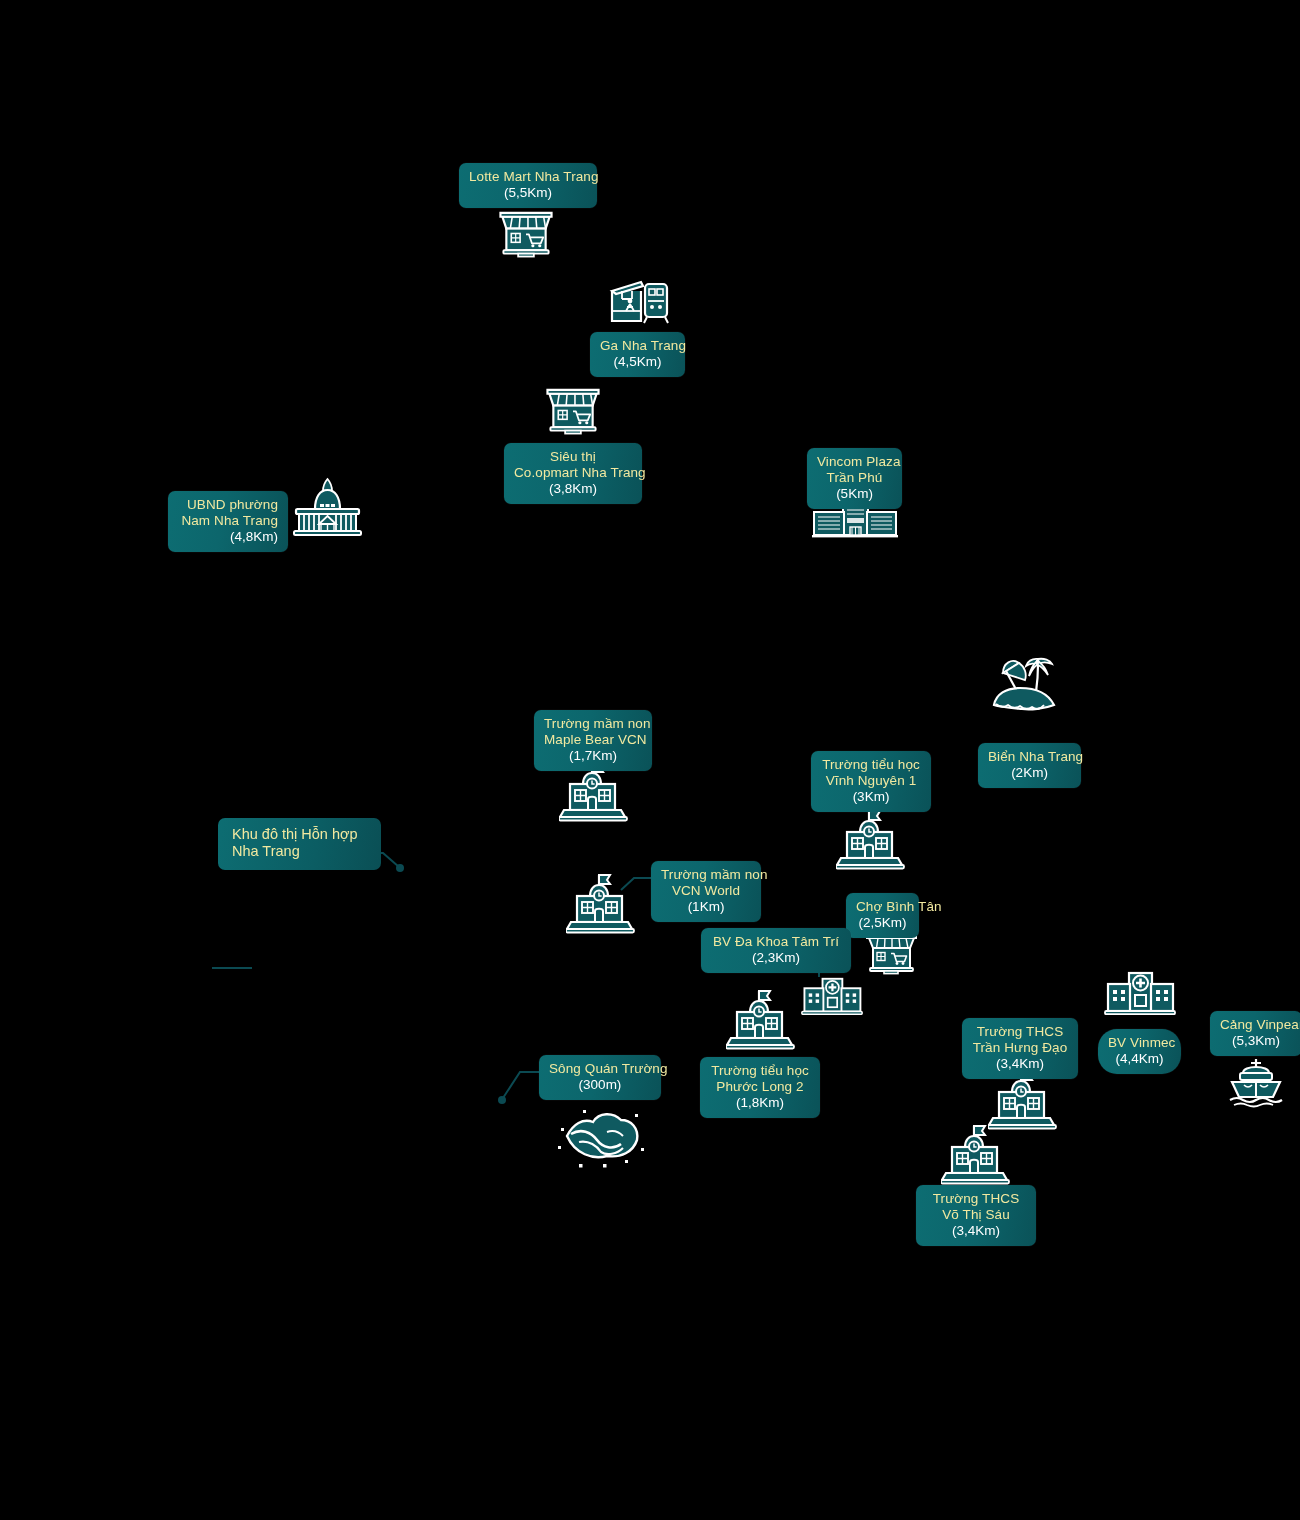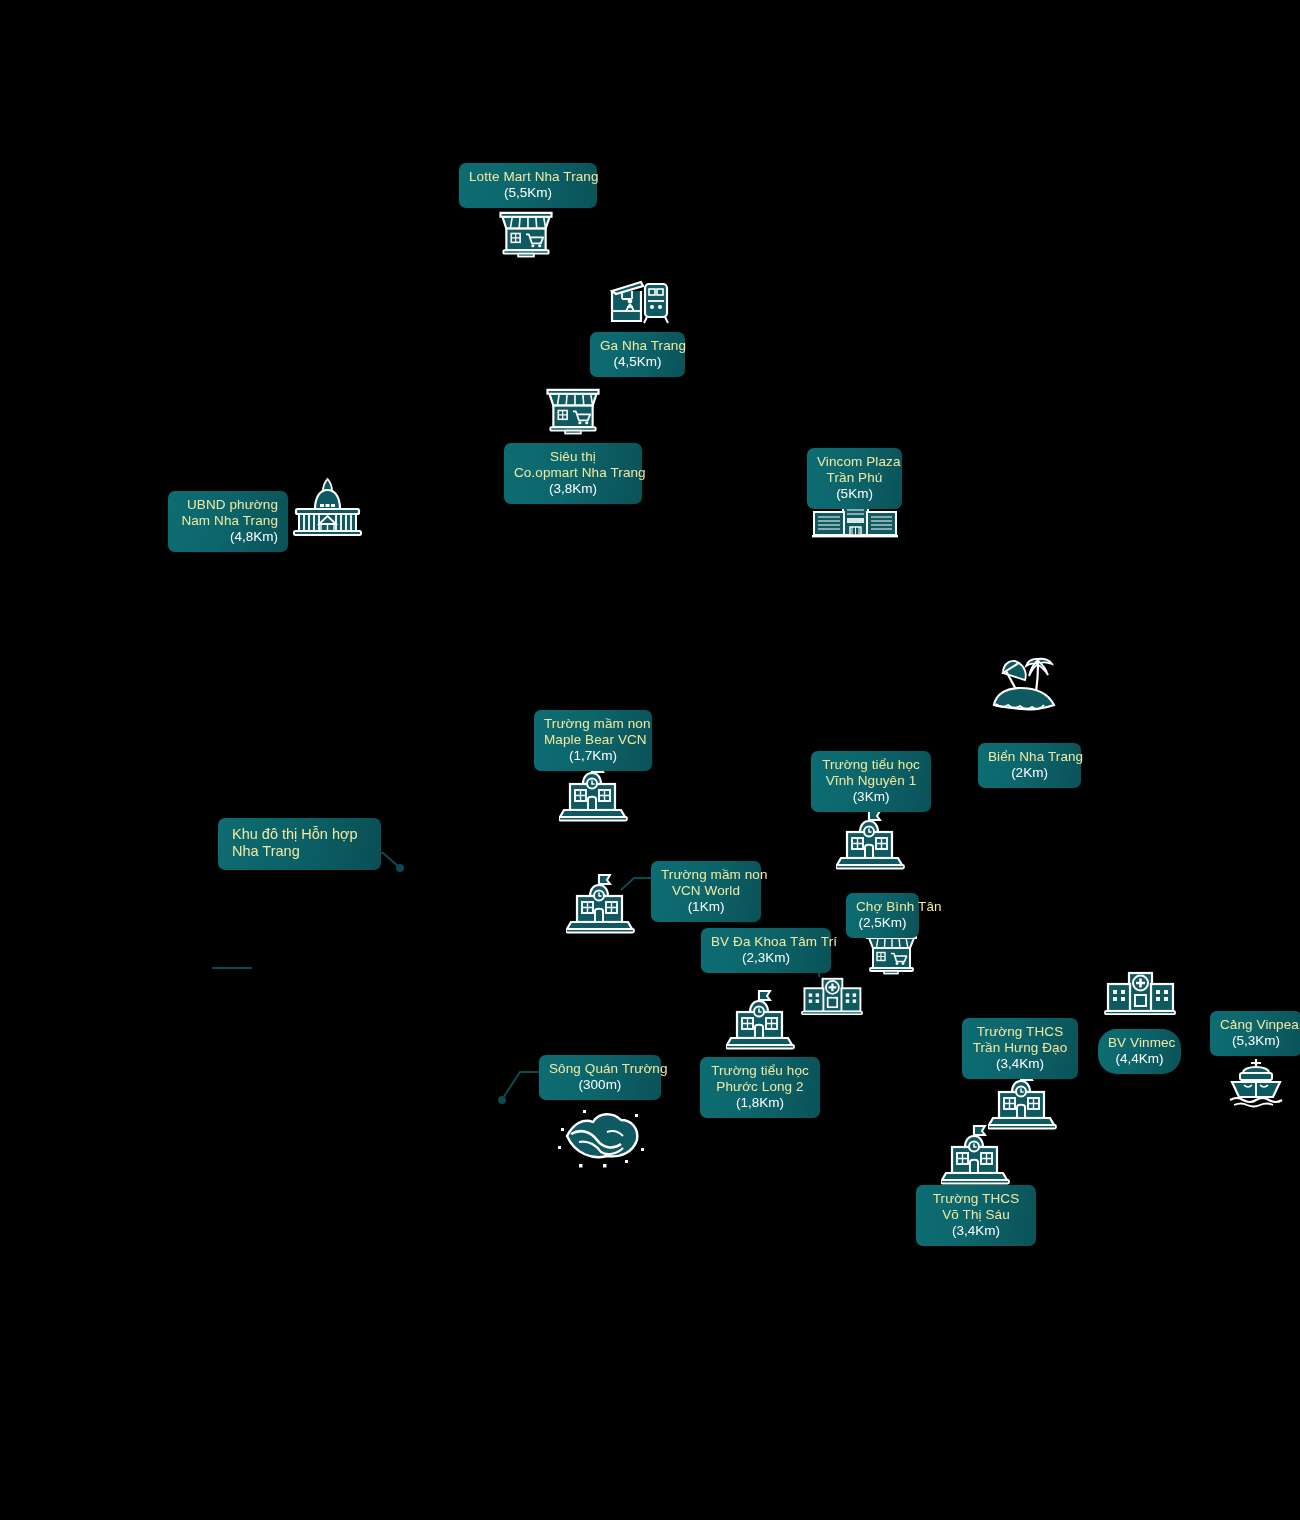--- a/index.html
+++ b/index.html
@@ -302,21 +302,21 @@
             <rect x="17" y="26" width="4" height="4"></rect>
         <rect x="52" y="19" width="4" height="4"></rect>
             <rect x="60" y="19" width="4" height="4"></rect>
         <rect x="52" y="26" width="4" height="4"></rect>
             <rect x="60" y="26" width="4" height="4"></rect>
       </g>
       <rect x="31" y="24" width="11" height="11" fill="none" stroke="#ffffff" stroke-width="2"></rect>
       <rect x="1" y="40" width="70" height="3.2" rx="1.3" fill="#0f5a60" stroke="#ffffff" stroke-width="1.8"></rect>
     </svg>
       </div>
-      <div class="poi-label" style="left: 701px; top: 928px; width: 130px;">
+      <div class="poi-label" style="left: 701px; top: 928px; width: 150px;">
         <span class="nm">BV Đa Khoa Tâm Trí</span>
         <span class="dist">(2,3Km)</span>
       </div>
       <div class="poi-icon" style="left: 726px; top: 986px;">
         <svg width="70" height="64" viewBox="0 0 70 64">
       <path d="M33 5 L33 16" stroke="#ffffff" stroke-width="2.2"></path>
       <path d="M33 5 L44 5 L41 10 L44 14 L33 14 Z" fill="#0f5a60" stroke="#ffffff" stroke-width="2"></path>
       <path d="M24 26 C24 19 28 15 33 15 C38 15 42 19 42 26 Z" fill="#0f5a60" stroke="#ffffff" stroke-width="2.2"></path>
       <rect x="11" y="26" width="45" height="26" fill="#0f5a60" stroke="#ffffff" stroke-width="2.2"></rect>
       <circle cx="33" cy="25.5" r="5" fill="#0f5a60" stroke="#ffffff" stroke-width="2"></circle>

